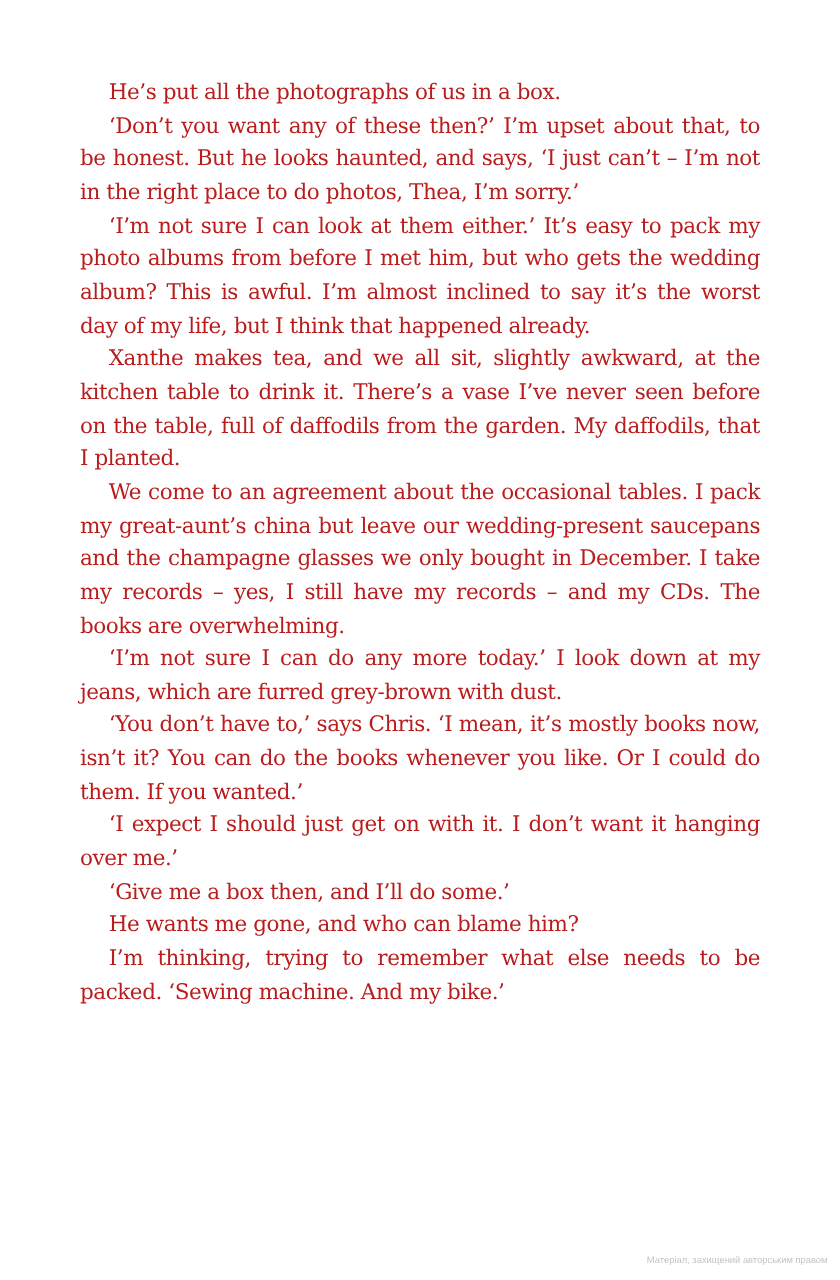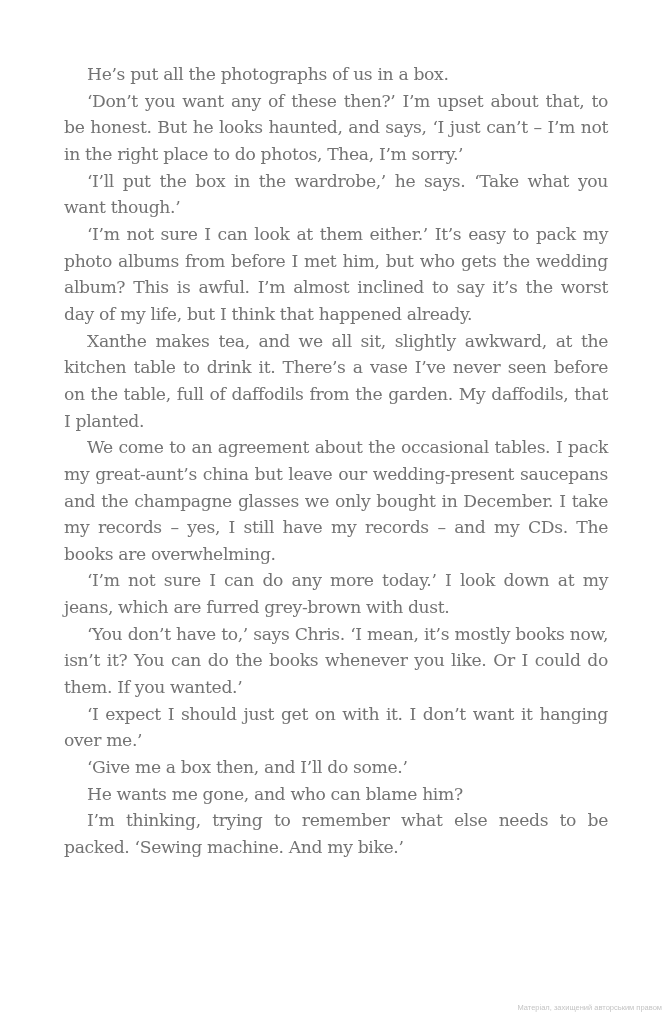--- a/index.html
+++ b/index.html
@@ -14,21 +14,21 @@
       overflow: hidden;
     }
     .page {
       position: absolute;
       left: 64px;
       top: 61px;
       width: 544px;
       font-family: "DejaVu Serif", "Liberation Serif", serif;
       font-size: 17.2px;
       line-height: 26.65px;
-      color: #737373;
+      color: #b91c1c;
       text-align: justify;
       letter-spacing: -0.35px;
       word-spacing: 0px;
     }
     .para {
       margin: 0;
       text-indent: 23px;
     }
     .watermark {
       position: absolute;
@@ -40,21 +40,20 @@
       white-space: nowrap;
       text-align: right;
     }
   </style>
 </head>
 <body>
 
 <div class="page">
   <p class="para">He’s put all the photographs of us in a box.</p>
   <p class="para">‘Don’t you want any of these then?’ I’m upset about that, to be honest. But he looks haunted, and says, ‘I just can’t – I’m not in the right place to do photos, Thea, I’m sorry.’</p>
-  <p class="para">‘I’ll put the box in the wardrobe,’ he says. ‘Take what you want though.’</p>
   <p class="para">‘I’m not sure I can look at them either.’ It’s easy to pack my photo albums from before I met him, but who gets the wedding album? This is awful. I’m almost inclined to say it’s the worst day of my life, but I think that happened already.</p>
   <p class="para">Xanthe makes tea, and we all sit, slightly awkward, at the kitchen table to drink it. There’s a vase I’ve never seen before on the table, full of daffodils from the garden. My daffodils, that I planted.</p>
   <p class="para">We come to an agreement about the occasional tables. I pack my great-aunt’s china but leave our wedding-present saucepans and the champagne glasses we only bought in December. I take my records – yes, I still have my records – and my CDs. The books are overwhelming.</p>
   <p class="para">‘I’m not sure I can do any more today.’ I look down at my jeans, which are furred grey-brown with dust.</p>
   <p class="para">‘You don’t have to,’ says Chris. ‘I mean, it’s mostly books now, isn’t it? You can do the books whenever you like. Or I could do them. If you wanted.’</p>
   <p class="para">‘I expect I should just get on with it. I don’t want it hanging over me.’</p>
   <p class="para">‘Give me a box then, and I’ll do some.’</p>
   <p class="para">He wants me gone, and who can blame him?</p>
   <p class="para">I’m thinking, trying to remember what else needs to be packed. ‘Sewing machine. And my bike.’</p>
 </div>

